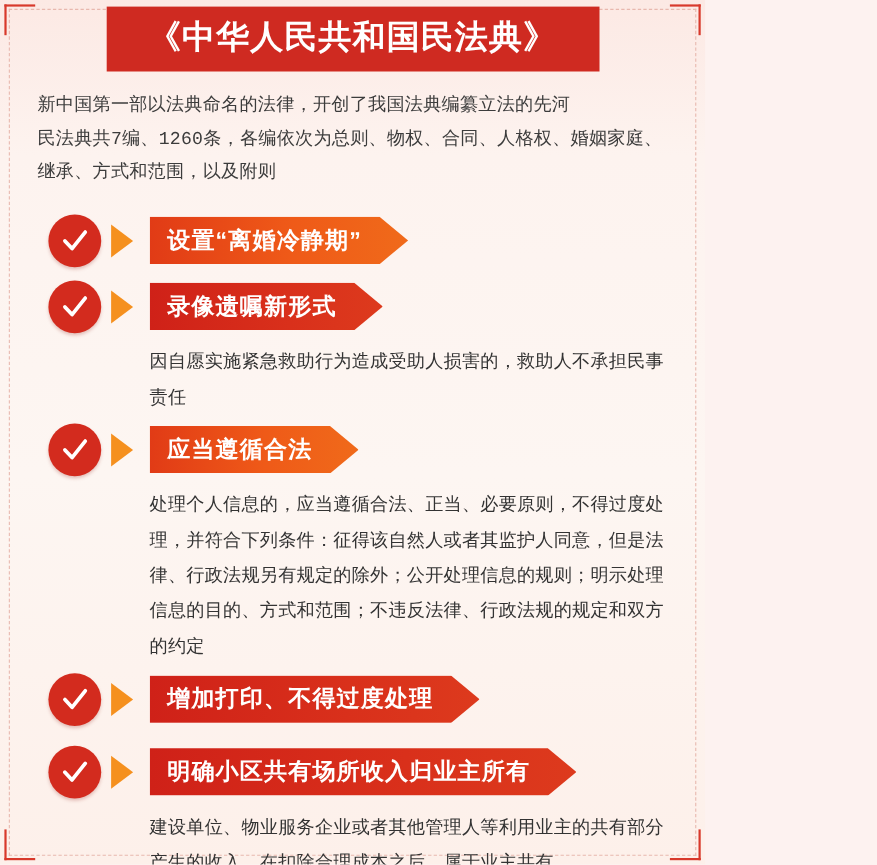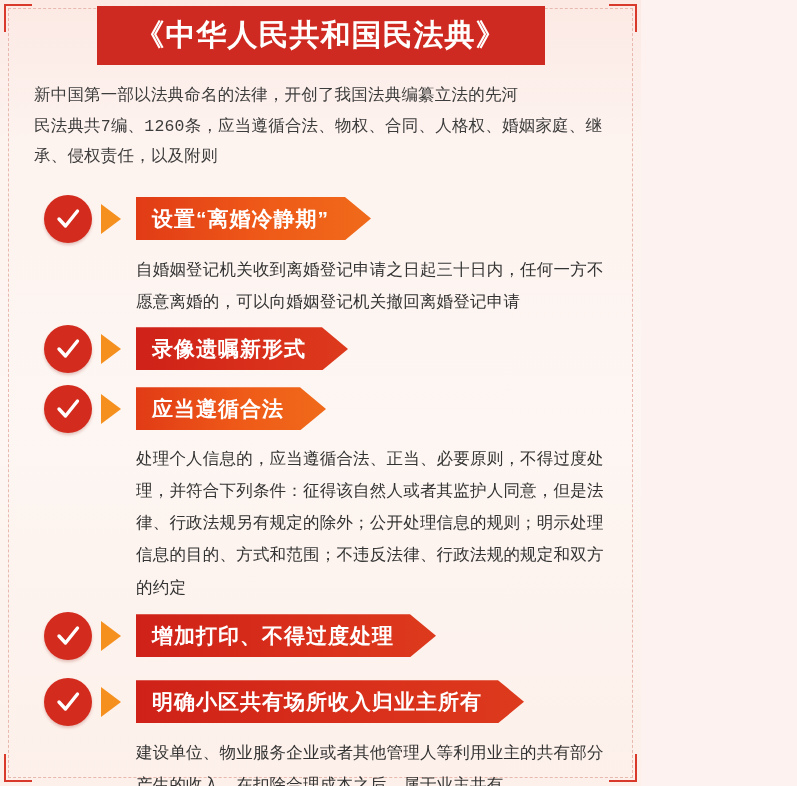--- a/index.html
+++ b/index.html
@@ -144,56 +144,56 @@
   <div class="corner tr"></div>
   <div class="corner bl"></div>
   <div class="corner br"></div>
 
   <div class="title-wrap">
     <div class="title-banner">《中华人民共和国民法典》</div>
   </div>
 
   <div class="intro">
     <div>新中国第一部以法典命名的法律，开创了我国法典编纂立法的先河</div>
-    <div>民法典共7编、1260条，应当遵循合法、物权、合同、人格权、婚姻家庭、继承、侵权责任，以及附则</div>
+    <div>民法典共7编、1260条，各编依次为总则、物权、合同、人格权、婚姻家庭、继承、方式和范围，以及附则</div>
   </div>
 
   <div class="items">
 
     <div class="item">
       <div class="item-head">
         <div class="check">
           <svg width="30" height="30" viewBox="0 0 30 30">
               <path d="M6 15 L12.5 22 L24.5 7" stroke="#ffffff" stroke-width="3.4" fill="none" stroke-linecap="round" stroke-linejoin="round"></path>
             </svg>
         </div>
         <div class="arrow">
           <svg width="30" height="34" viewBox="0 0 30 34">
               <path d="M2 2 L22 17 L2 32 Z" fill="#f5901e"></path>
             </svg>
         </div>
         <div class="banner">设置“离婚冷静期”</div>
       </div>
-      <div class="desc">自婚姻登记机关收到离婚登记申请之日起三十日内，任何一方不愿意离婚的，可以向婚姻登记机关撤回离婚登记申请</div>
     </div>
 
     <div class="item">
       <div class="item-head">
         <div class="check">
           <svg width="30" height="30" viewBox="0 0 30 30">
               <path d="M6 15 L12.5 22 L24.5 7" stroke="#ffffff" stroke-width="3.4" fill="none" stroke-linecap="round" stroke-linejoin="round"></path>
             </svg>
         </div>
         <div class="arrow">
           <svg width="30" height="34" viewBox="0 0 30 34">
               <path d="M2 2 L22 17 L2 32 Z" fill="#f5901e"></path>
             </svg>
         </div>
         <div class="banner red">录像遗嘱新形式</div>
       </div>
+      <div class="desc">因自愿实施紧急救助行为造成受助人损害的，救助人不承担民事责任</div>
     </div>
 
     <div class="item">
       <div class="item-head">
         <div class="check">
           <svg width="30" height="30" viewBox="0 0 30 30">
               <path d="M6 15 L12.5 22 L24.5 7" stroke="#ffffff" stroke-width="3.4" fill="none" stroke-linecap="round" stroke-linejoin="round"></path>
             </svg>
         </div>
         <div class="arrow">

